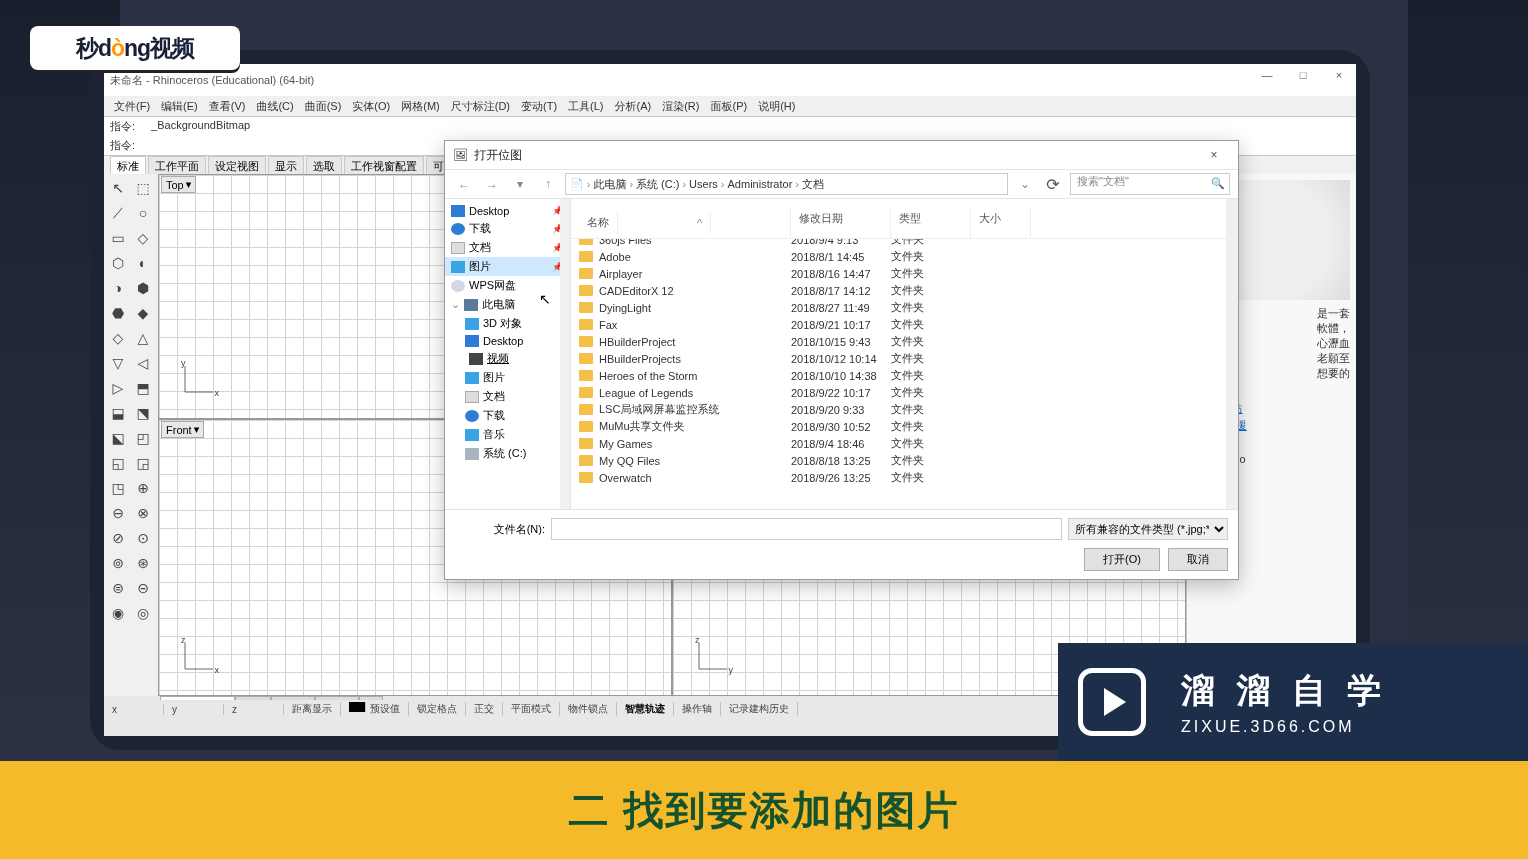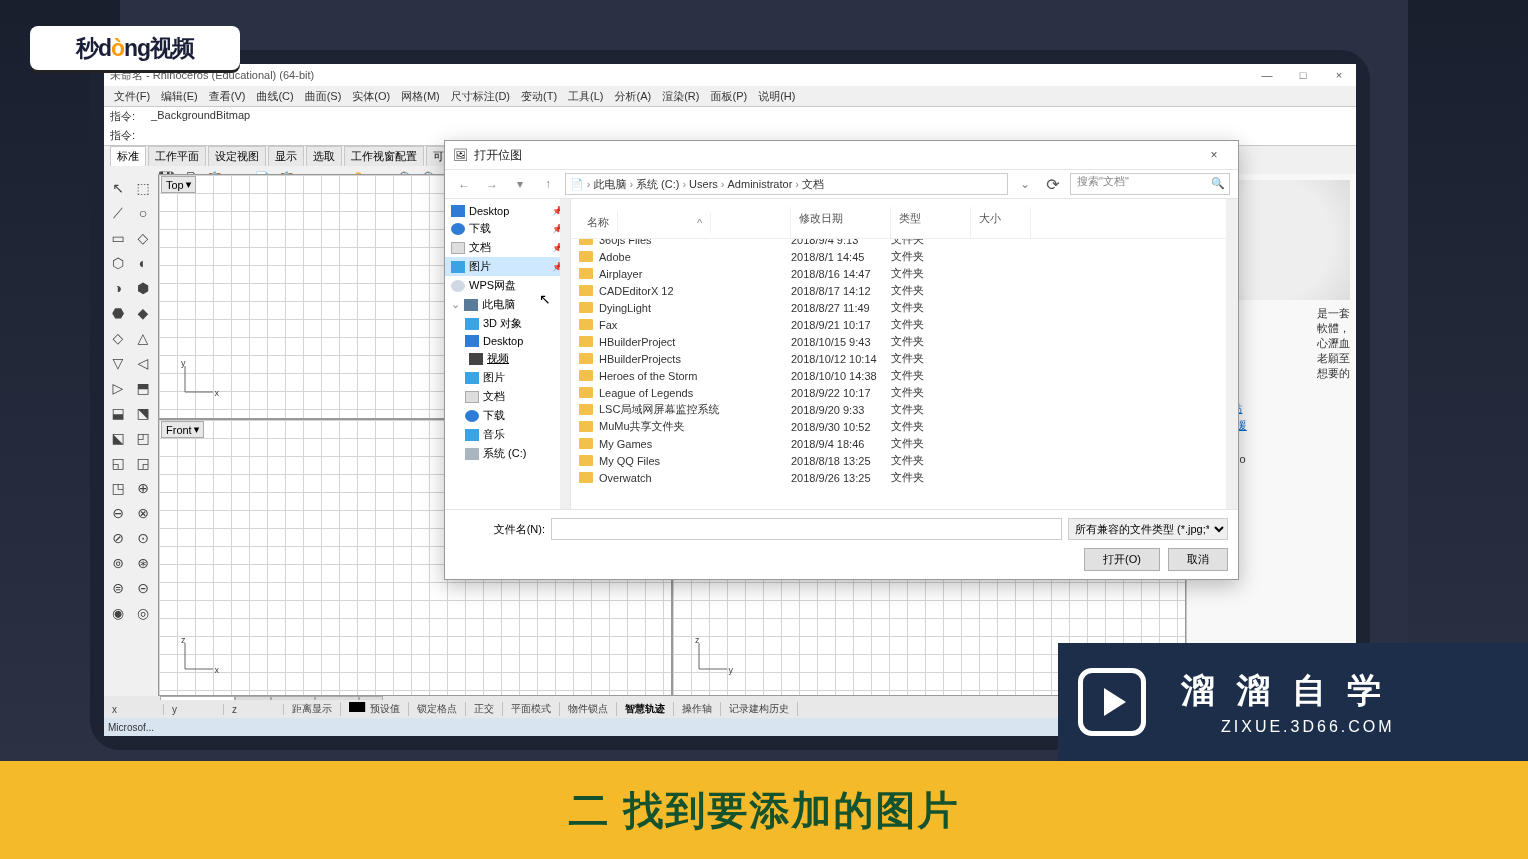--- a/index.html
+++ b/index.html
@@ -4,21 +4,21 @@
 <style>
   * { margin:0; padding:0; box-sizing:border-box; font-family:"Microsoft YaHei",Arial,sans-serif; }
   body { width:1528px; height:859px; background:#2b3144; overflow:hidden; position:relative; }
   
   
   .tablet-frame { position:absolute; left:90px; top:50px; width:1280px; height:700px;
                   border:14px solid #1c2333; border-radius:30px; background:#1c2333; }
   .screen { width:100%; height:100%; background:#e8e8e8; overflow:hidden; position:relative; }
   
   
-  .title-bar { height:22px; background:#fff; display:flex; align-items:center; font-size:11px;
+  .title-bar { height:32px; background:#fff; display:flex; align-items:center; font-size:11px;
                color:#555; padding-left:6px; }
   .win-btns { position:absolute; right:0; top:0; display:flex; gap:2px; }
   .win-btn { width:34px; height:22px; display:flex; align-items:center; justify-content:center;
              font-size:11px; color:#555; }
 
   .menu-bar { height:20px; background:#f0f0f0; display:flex; gap:3px; font-size:11px;
               padding-left:6px; align-items:center; color:#333; }
   .menu-bar span { padding:0 4px; cursor:default; }
   
   .cmd-bar { background:#f0f0f0; border-top:1px solid #c8c8c8; border-bottom:1px solid #c8c8c8; }
@@ -157,21 +157,21 @@
 
   .brand-block { position:absolute; right:0; bottom:98px; width:470px; height:118px;
                  background:#1d2e4a; color:#fff; display:flex; align-items:center; gap:35px;
                  padding-left:20px; z-index:40; }
   .brand-block .play { width:68px; height:68px; border:5px solid #fff; border-radius:14px;
                        display:flex; align-items:center; justify-content:center; }
   .brand-block .play::after { content:""; border-left:22px solid #fff; border-top:14px solid transparent;
                               border-bottom:14px solid transparent; margin-left:6px; }
   .brand-txt { display:flex; flex-direction:column; }
   .brand-txt .big { font-size:34px; font-weight:700; letter-spacing:6px; }
-  .brand-txt .small { font-size:16px; letter-spacing:3px; margin-top:4px;margin-left:40px; }
+  .brand-txt .small { font-size:16px; letter-spacing:3px; margin-top:4px; }
 </style>
 </head>
 <body>
 
 <div class="bg-left"></div>
 <div class="bg-right"></div>
 
 <div class="tablet-frame">
  <div class="screen">
 
@@ -364,23 +364,20 @@
         <span><span style="display: inline-block; width: 10px; height: 10px; background: rgb(0, 0, 0); margin-right: 4px;"></span>预设值</span>
         <span>锁定格点</span>
         <span>正交</span>
         <span>平面模式</span>
         <span>物件锁点</span>
         <span class="bold">智慧轨迹</span>
         <span>操作轴</span>
         <span>记录建构历史</span>
       </div>
 
-  <div class="taskbar">
-    <span>Microsof...</span>
-  </div>
 
   <div class="dlg">
     <div class="dlg-title">
       <span>🖼</span>
       <span>打开位图</span>
       <span class="spacer"></span>
       <span class="dlg-close">×</span>
     </div>
     <div class="dlg-nav">
       <span class="navbtn">←</span>

